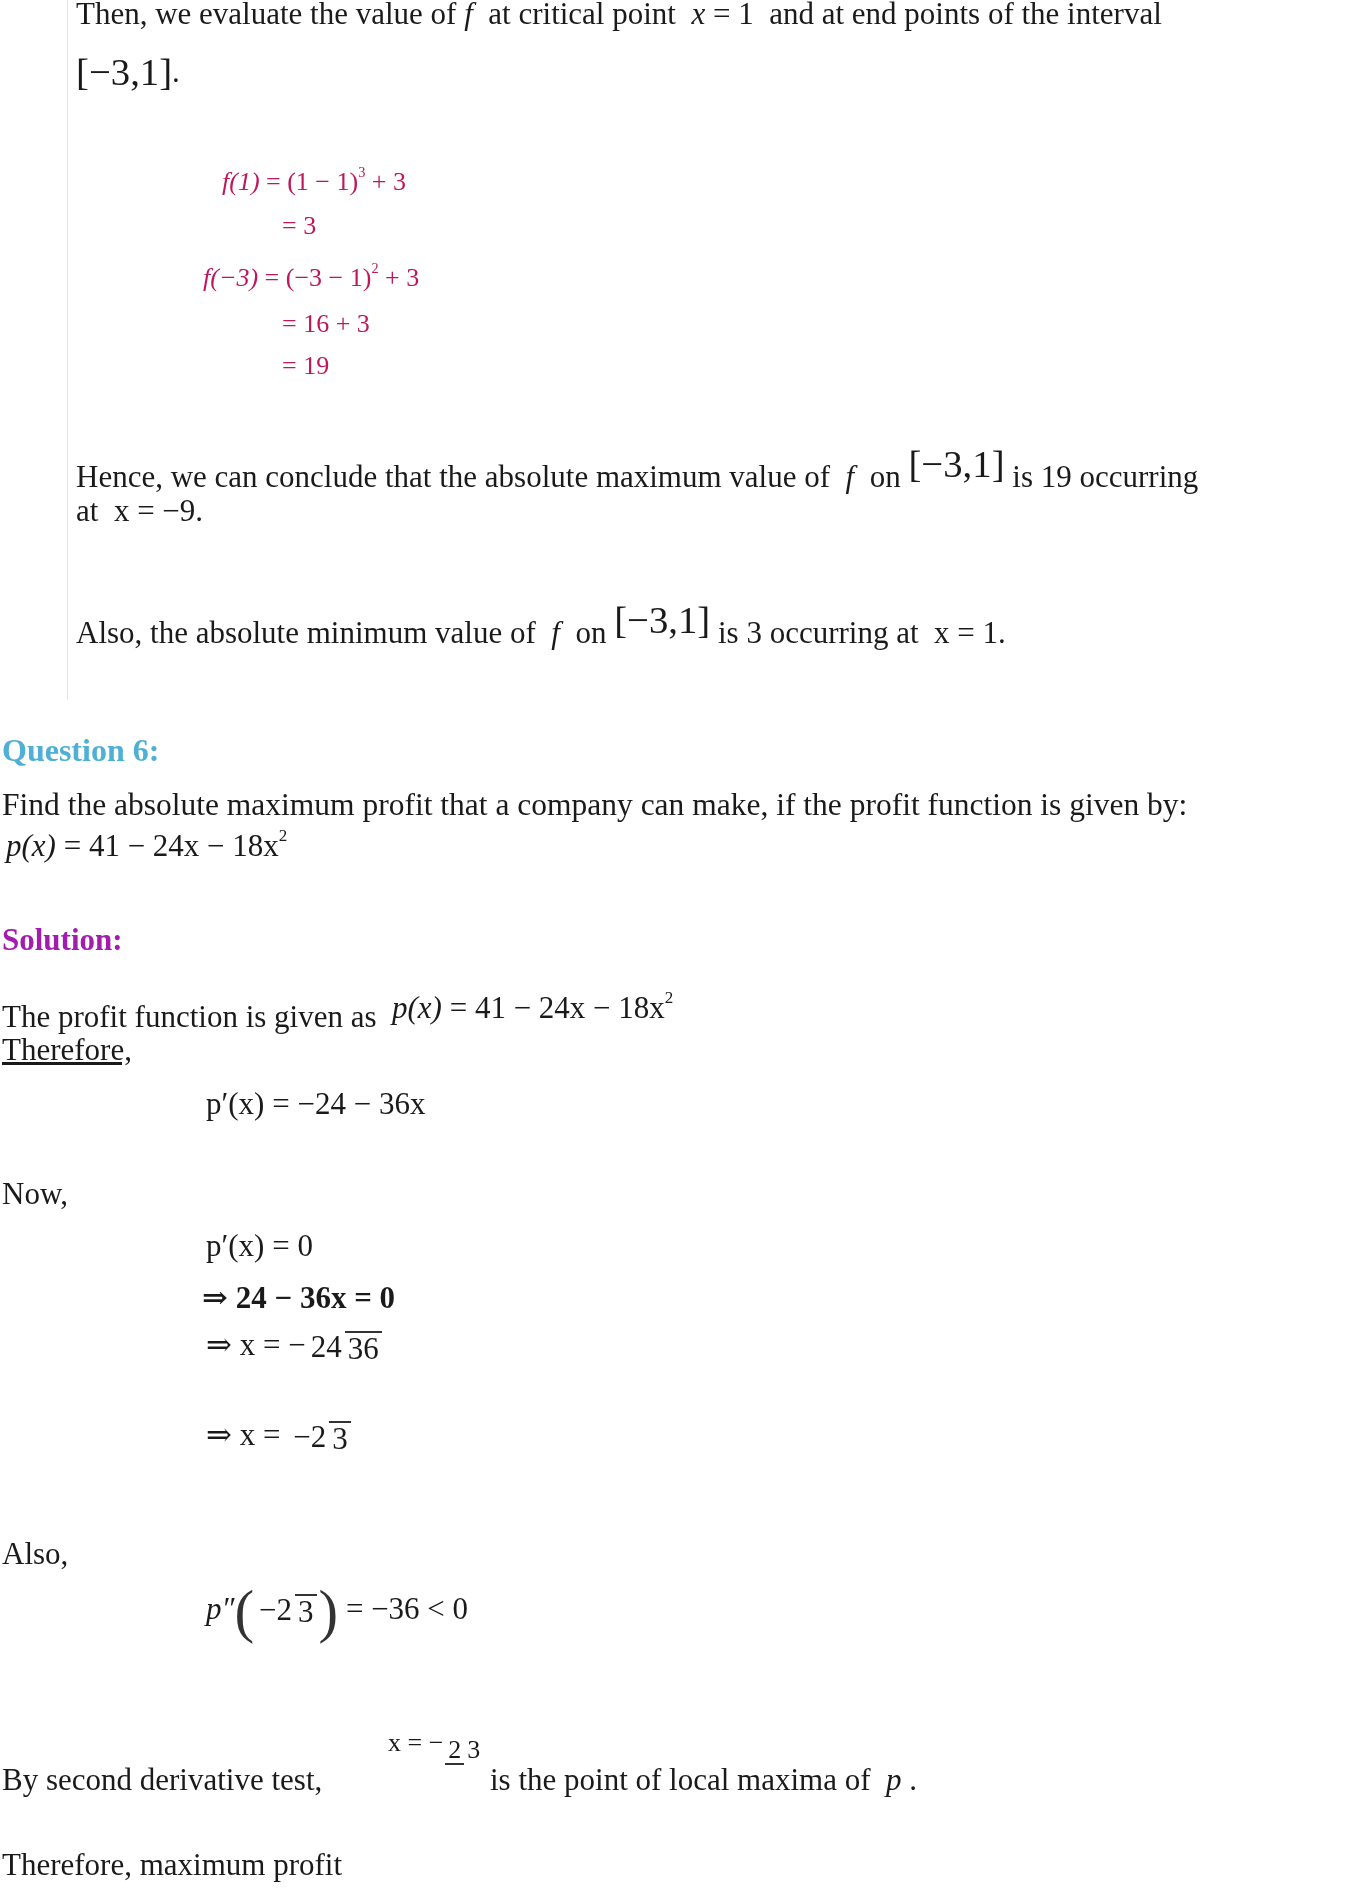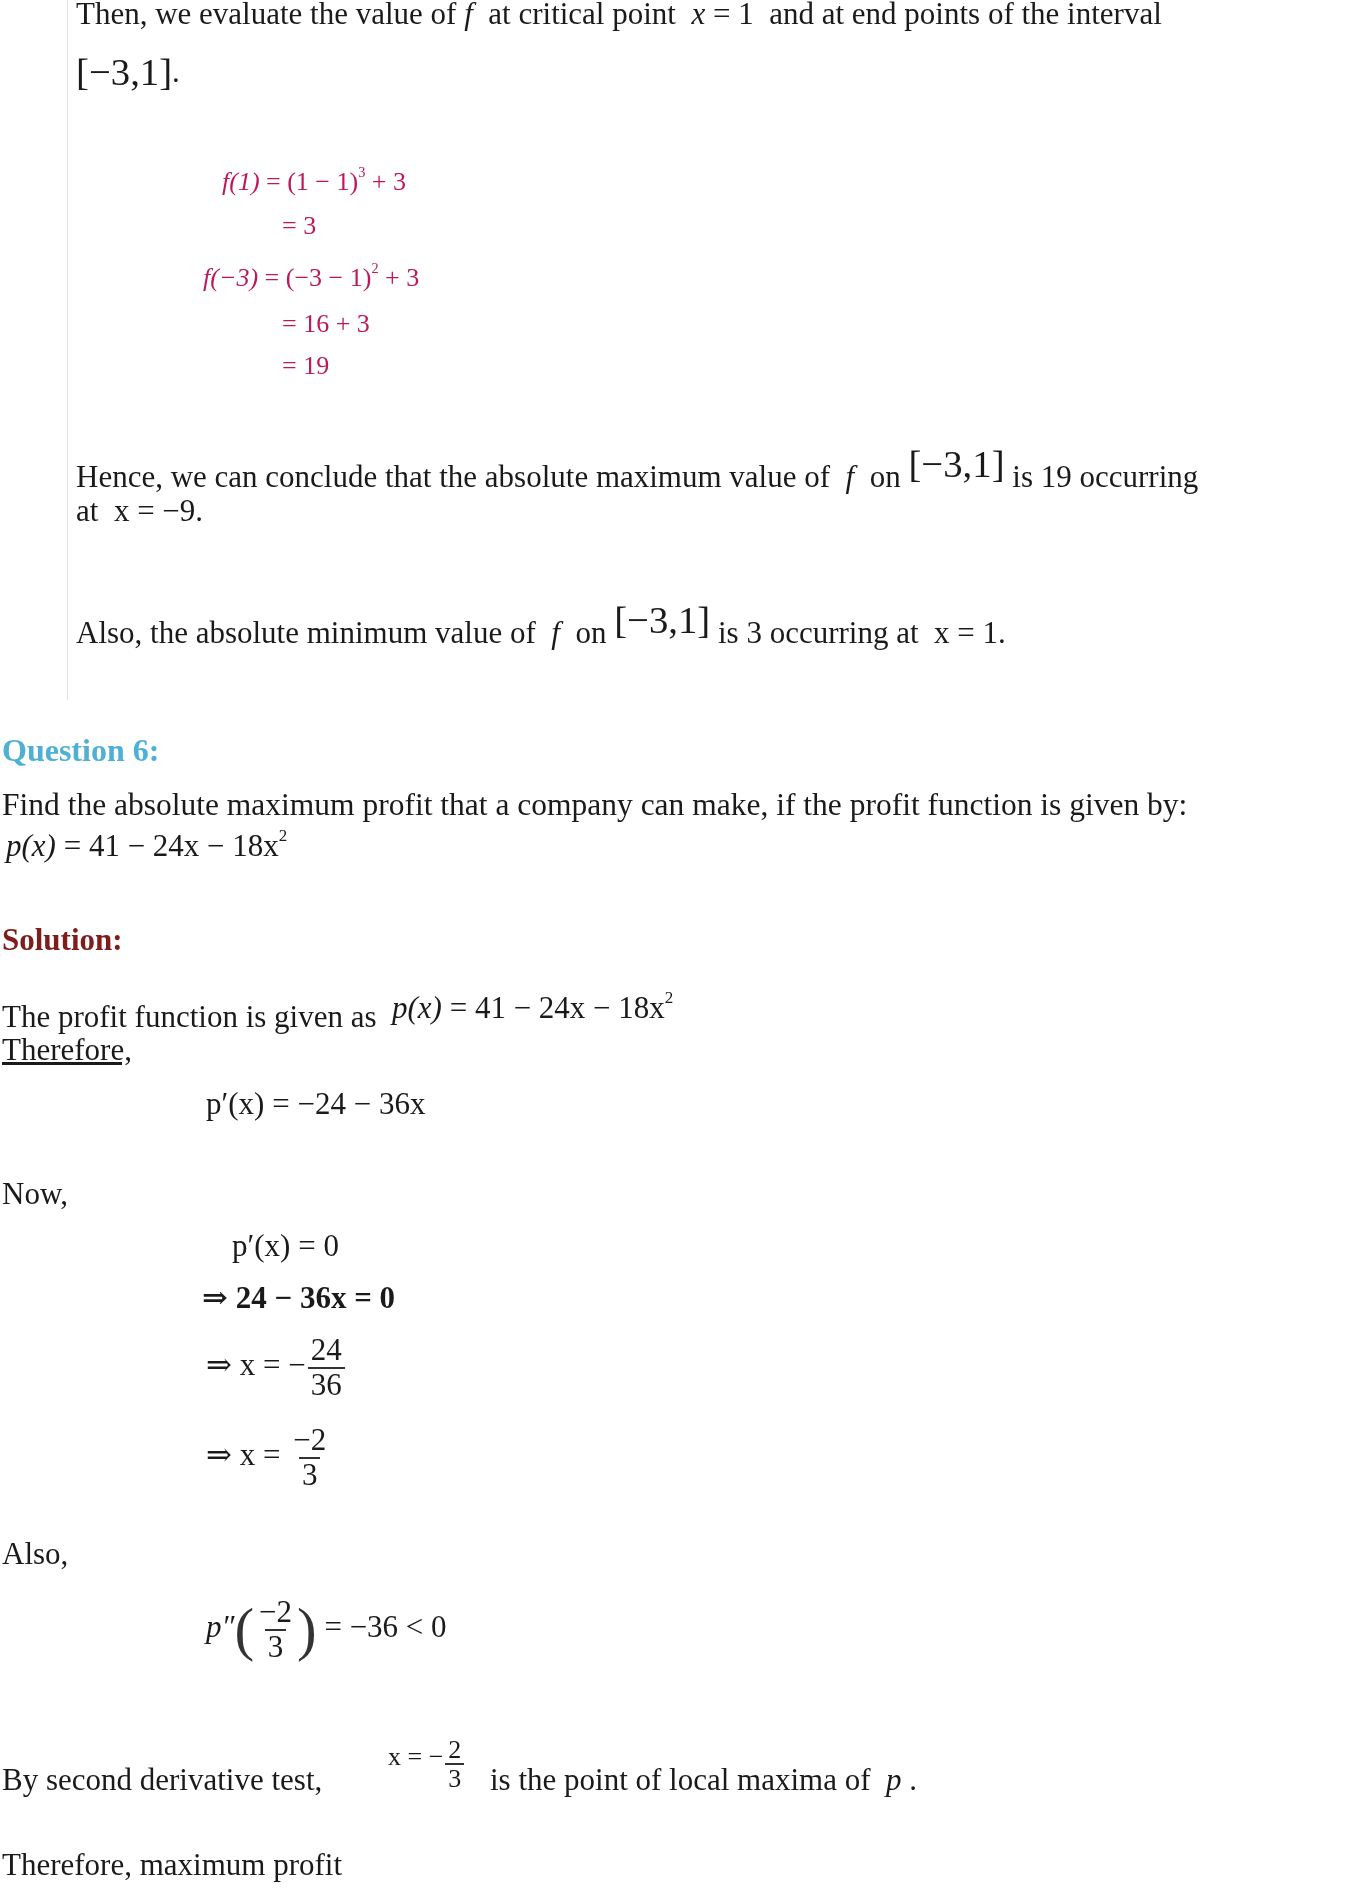--- a/index.html
+++ b/index.html
@@ -9,22 +9,22 @@
     color:#1a1a1a;
   }
   .vrule { position:absolute; left:67px; top:0; width:1px; height:700px; background:#e4e4e4; }
   .line { position:absolute; white-space:nowrap; font-size:31px; line-height:36px; }
   .math { font-family:"Liberation Serif","DejaVu Serif",serif; }
   .math-sm { font-size:26px; color:#be185d; }
   i.v { font-style:italic; }
   sup { font-size:0.55em; vertical-align:0.9em; line-height:0; }
   .brk { font-size:1.25em; vertical-align:-0.08em; }
   .heading-q { color:#4fb0d6; font-weight:bold; font-size:32px; }
-  .heading-s { color:#7f1d1d; font-weight:bold; font-size:31px; }
-  .frac { display:inline-flex; flex-direction:column; align-items:center; vertical-align:middle; line-height:1.05; margin:8px 2px; }
+  .heading-s { color:#a21caf; font-weight:bold; font-size:31px; }
+  .frac { display:inline-flex; flex-direction:row; vertical-align:middle; line-height:1.05; margin:0 2px; }
   .frac .num { padding:0 3px; }
   .frac .den { border-top:2px solid #333; padding:0 3px; }
   .frac.small { font-size:26px; }
   .frac.small .den { border-top:none; }
   .bigparen { font-size:1.9em; font-weight:100; vertical-align:middle; line-height:0.8; color:#333; }
 </style>
 </head>
 <body>
 
 <div class="vrule"></div>
@@ -88,21 +88,21 @@
 
 <div class="line heading-s" style="left:2px; top:922px;">Solution:</div>
 <div class="line" style="left:2px; top:990px;">
   <span>The profit function is given as</span>
   &nbsp;<span class="math" style="vertical-align:0.3em;"><i class="v">p(x)</i> <span>= 41 − 24x − 18x</span><sup>2</sup></span>
 </div>
 <div class="line" style="left:2px; top:1032px;text-decoration:underline;">Therefore,</div>
 <div class="line math" style="left:206px; top:1086px;">p′(x) = −24 − 36x</div>
 
 <div class="line" style="left:2px; top:1176px;">Now,</div>
-<div class="line math" style="left:206px; top:1228px;margin-left:26px;">p′(x) = 0</div>
+<div class="line math" style="left:206px; top:1228px;">p′(x) = 0</div>
 <div class="line math" style="left:202px; top:1280px;font-weight:bold;">⇒ 24 − 36x = 0</div>
 <div class="line math" style="left:206px; top:1326px; line-height:normal;">
   <span>⇒ x = −</span><span class="frac">
       <span class="num">24</span>
       <span class="den">36</span>
     </span>
 </div>
 <div class="line math" style="left:206px; top:1416px; line-height:normal;">
   <span>⇒ x = </span><span class="frac">
       <span class="num">−2</span>

